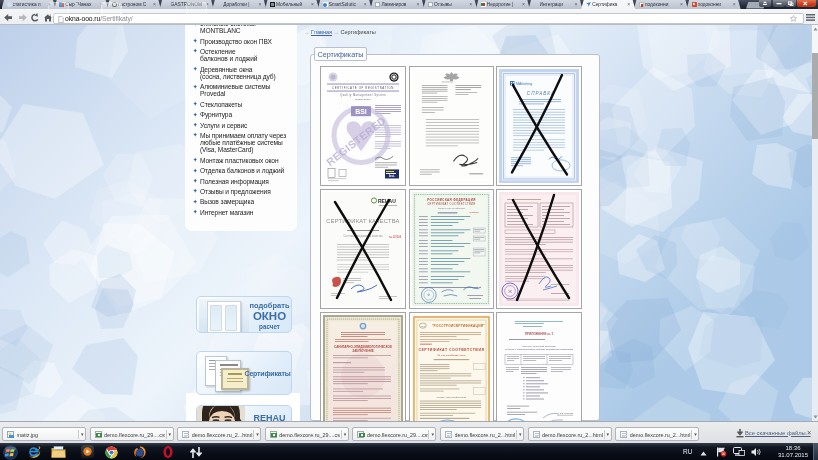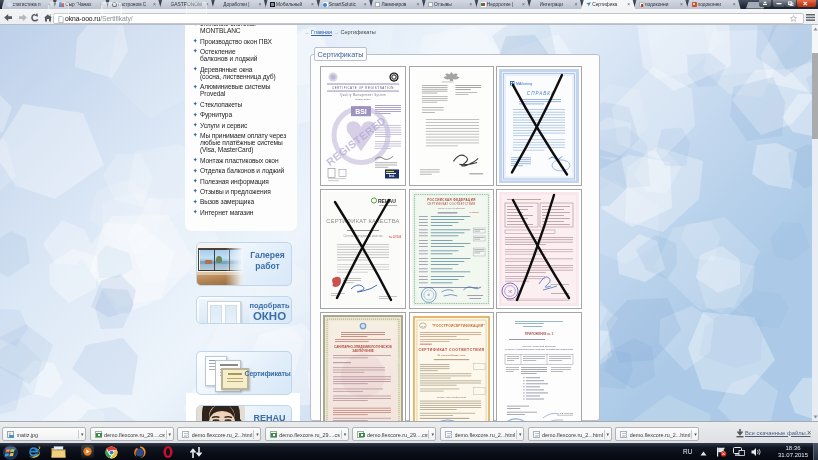--- a/index.html
+++ b/index.html
@@ -313,38 +313,21 @@
 <div class="mi">Услуги и сервис</div>
 <div class="mi">Мы принимаем оплату через<br>любые платёжные системы<br>(Visa, MasterCard)</div>
 <div class="mi">Монтаж пластиковых окон</div>
 <div class="mi">Отделка балконов и лоджий</div>
 <div class="mi">Полезная информация</div>
 <div class="mi">Отзывы и предложения</div>
 <div class="mi">Вызов замерщика</div>
 <div class="mi">Интернет магазин</div>
       </div>
 
-<div class="banner" style="top:217px;height:44px">
-  <div class="abs" style="left:0px;top:0px;width:46px;height:42px;background:#f4f3ef">
-     <div class="abs" style="left:3px;top:7px;width:41px;height:20px;background:linear-gradient(#a4cdec 0%,#c2e0f4 40%,#a0c6e0 52%,#8cb2d0 58%,#b8cedc 100%)"></div>
-     <div class="abs" style="left:3px;top:18px;width:41px;height:2.5px;background:#7aa4c4"></div>
-     <div class="abs" style="left:8px;top:16.5px;width:7px;height:4.5px;background:#b07050;border-radius:1px"></div>
-     <div class="abs" style="left:19px;top:13px;width:6px;height:7px;background:#6a8a5a;border-radius:50% 50% 30% 30%"></div>
-     <div class="abs" style="left:1px;top:5px;width:44px;height:1.8px;background:#4a4238"></div>
-     <div class="abs" style="left:1px;top:26.5px;width:44px;height:1.8px;background:#3a342c"></div>
-     <div class="abs" style="left:1px;top:5px;width:1.8px;height:23px;background:#4a4238"></div>
-     <div class="abs" style="left:17px;top:6px;width:1.4px;height:21px;background:#4a4238"></div>
-     <div class="abs" style="left:32px;top:6px;width:1.4px;height:21px;background:#4a4238"></div>
-     <div class="abs" style="left:0px;top:28.5px;width:46px;height:13.5px;background:linear-gradient(170deg,#cfa878 0%,#b0804e 55%,#96683c 100%)"></div>
-     <div class="abs" style="left:0px;top:28.5px;width:46px;height:3px;background:rgba(255,255,255,.4)"></div>
-     <div class="abs" style="left:0px;top:0px;width:46px;height:42px;background:linear-gradient(90deg,rgba(240,246,252,0) 62%,rgba(240,246,252,.9) 95%)"></div>
-  </div>
-  <div class="btxt" style="left:48px;top:7px;width:46px;font-size:8.5px;line-height:11px">Галерея<br>работ</div>
-</div>
-<div class="banner" style="top:271px;height:28px">
+<div class="banner" style="top:271px;height:37px">
   <div class="abs" style="left:2px;top:2px;width:50px;height:40px;background:linear-gradient(#eef4fa,#cfe2f2)">
      <div class="abs" style="left:8px;top:2px;width:34px;height:36px;background:#fff;border:1px solid #c9d4dd;box-shadow:1px 1px 1.5px rgba(0,0,0,.15)">
         <div class="abs" style="left:2.5px;top:2.5px;width:12px;height:26px;background:linear-gradient(#dcebf5,#eaf3fa);border:1px solid #d4dde4"></div>
         <div class="abs" style="left:17px;top:2.5px;width:12px;height:26px;background:linear-gradient(#dcebf5,#eaf3fa);border:1px solid #d4dde4"></div>
      </div>
   </div>
   <div class="btxt" style="left:50px;top:5px;width:46px;font-size:7.5px;line-height:8px">подобрать<br><span style="font-size:11.5px;line-height:13px">ОКНО</span><br><span style="font-size:6.3px;line-height:6.5px">расчет<br>стоимости</span></div>
 </div>
 <div class="banner" style="top:326px;height:44px">
   <div class="abs" style="left:8px;top:4px;width:22px;height:30px;background:#fff;border:1px solid #b9c9d9;box-shadow:1px 1px 2px rgba(0,0,0,.2)">

